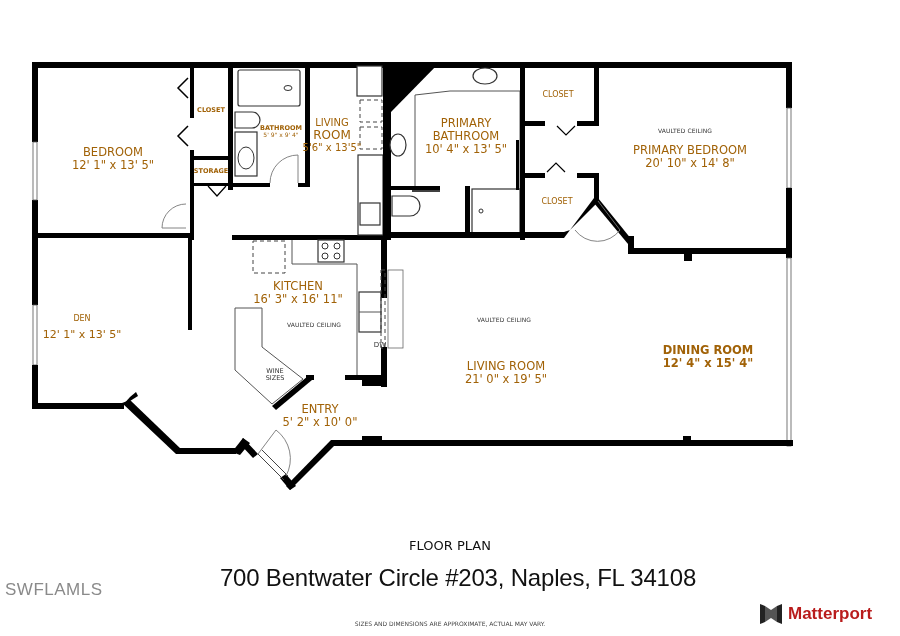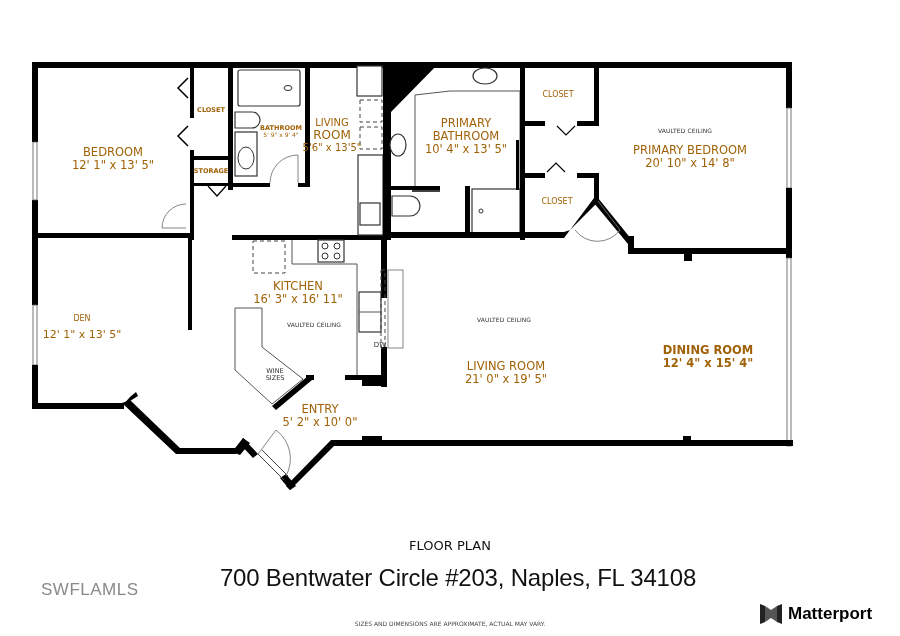--- a/index.html
+++ b/index.html
@@ -13,23 +13,23 @@
   .lbl { position: absolute; text-align: center; color: #a16207; white-space: nowrap; transform: translateX(-50%); line-height: 1.15; }
   .lbl .nm { display: block; }
   .lbl .dim { display: block; }
   .big .nm, .big .dim { font-size: 11.5px; }
   .small .nm { font-size: 6.5px; font-weight: bold; }
   .small .dim { font-size: 6px; }
   .note { position: absolute; font-size: 6px; color: #333; transform: translateX(-50%); white-space: nowrap; letter-spacing: 0.1px; }
   #floor-title { position: absolute; top: 502px; left: 450px; transform: translateX(-50%); font-size: 13px; color: #111; margin-top: 36px; }
   #address { position: absolute; top: 564px; left: 458px; transform: translateX(-50%); font-size: 24px; color: #111; white-space: nowrap; font-family: "Liberation Sans", sans-serif; letter-spacing: -0.2px; }
   #disclaimer { position: absolute; top: 620px; left: 450px; transform: translateX(-50%); font-size: 6px; color: #444; white-space: nowrap; }
-  #mls { position: absolute; top: 580px; left: 5px; font-size: 17px; color: #8a8a8a; font-family: "Liberation Sans", sans-serif; letter-spacing: 0.5px; margin-left: 36px; }
+  #mls { position: absolute; top: 580px; left: 5px; font-size: 17px; color: #8a8a8a; font-family: "Liberation Sans", sans-serif; letter-spacing: 0.5px; }
   #brand { position: absolute; top: 604px; left: 760px; display: flex; align-items: center; gap: 6px; }
-  #brand .txt { font-size: 17px; font-weight: bold; color: #000000; font-family: "Liberation Sans", sans-serif; }
+  #brand .txt { font-size: 17px; font-weight: bold; color: #b91c1c; font-family: "Liberation Sans", sans-serif; }
 </style>
 </head>
 <body>
 
 <svg id="plan" viewBox="0 0 900 500" xmlns="http://www.w3.org/2000/svg">
 
   <rect class="wall" x="32" y="62" width="760" height="6"></rect>
 
   <rect class="wall" x="32" y="62" width="6" height="80"></rect>
   <rect class="wall" x="32" y="200" width="6" height="40"></rect>

